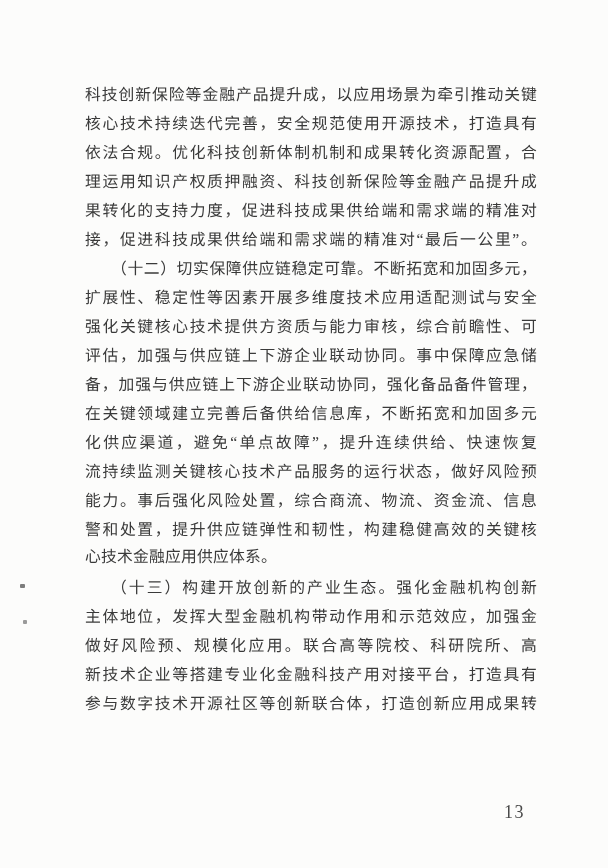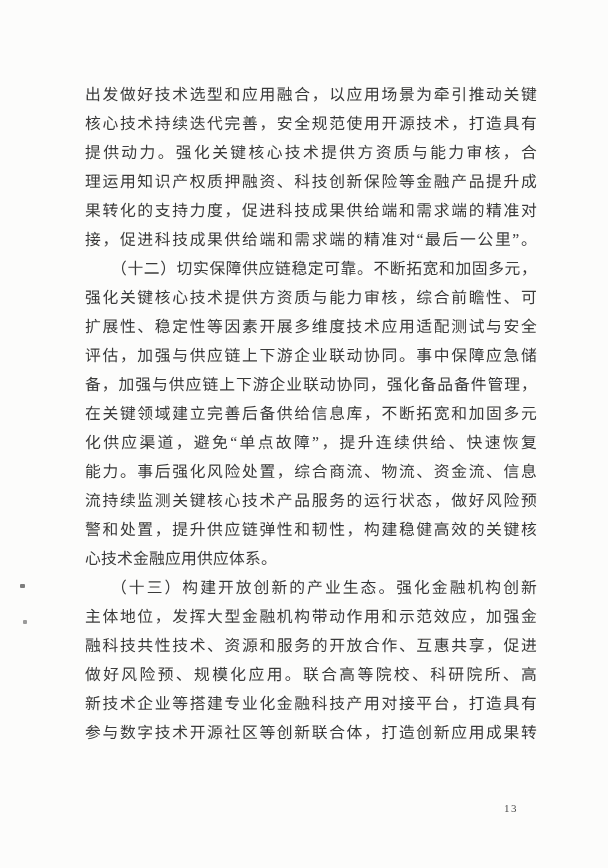--- a/index.html
+++ b/index.html
@@ -34,26 +34,27 @@
     text-align-last: justify;
     text-justify: inter-character;
     white-space: nowrap;
     letter-spacing: 0.2px;
   }
   .line.indent {
     padding-left: 26px;
   }
   .line.no-fill {
     text-align-last: left;
+    font-family: Liberation Mono, monospace;
   }
   .page-number {
     position: absolute;
     left: 504px;
     top: 802px;
-    font-size: 11px;
+    font-size: 18px;
     color: #4a4a4a;
     letter-spacing: 1.5px;
   }
   .speck {
     position: absolute;
     border-radius: 1px;
   }
   .speck-1 {
     left: 20px;
     top: 584px;
@@ -67,40 +68,39 @@
     width: 4px;
     height: 4px;
     background: #9a9a9a;
   }
 </style>
 </head>
 <body>
 
 <div class="page">
   <div class="text-block">
-      <div class="line">出发做好技术选型和应用融合，以应用场景为牵引推动关键</div>
+      <div class="line">科技创新保险等金融产品提升成，以应用场景为牵引推动关键</div>
       <div class="line">核心技术持续迭代完善，安全规范使用开源技术，打造具有</div>
-      <div class="line">提供动力。强化关键核心技术提供方资质与能力审核，合</div>
+      <div class="line">依法合规。优化科技创新体制机制和成果转化资源配置，合</div>
       <div class="line">理运用知识产权质押融资、科技创新保险等金融产品提升成</div>
       <div class="line">果转化的支持力度，促进科技成果供给端和需求端的精准对</div>
       <div class="line">接，促进科技成果供给端和需求端的精准对“最后一公里”。</div>
       <div class="line indent">（十二）切实保障供应链稳定可靠。不断拓宽和加固多元，</div>
+      <div class="line">扩展性、稳定性等因素开展多维度技术应用适配测试与安全</div>
       <div class="line">强化关键核心技术提供方资质与能力审核，综合前瞻性、可</div>
-      <div class="line">扩展性、稳定性等因素开展多维度技术应用适配测试与安全</div>
       <div class="line">评估，加强与供应链上下游企业联动协同。事中保障应急储</div>
       <div class="line">备，加强与供应链上下游企业联动协同，强化备品备件管理，</div>
       <div class="line">在关键领域建立完善后备供给信息库，不断拓宽和加固多元</div>
       <div class="line">化供应渠道，避免“单点故障”，提升连续供给、快速恢复</div>
+      <div class="line">流持续监测关键核心技术产品服务的运行状态，做好风险预</div>
       <div class="line">能力。事后强化风险处置，综合商流、物流、资金流、信息</div>
-      <div class="line">流持续监测关键核心技术产品服务的运行状态，做好风险预</div>
       <div class="line">警和处置，提升供应链弹性和韧性，构建稳健高效的关键核</div>
       <div class="line no-fill">心技术金融应用供应体系。</div>
       <div class="line indent">（十三）构建开放创新的产业生态。强化金融机构创新</div>
       <div class="line">主体地位，发挥大型金融机构带动作用和示范效应，加强金</div>
-      <div class="line">融科技共性技术、资源和服务的开放合作、互惠共享，促进</div>
       <div class="line">做好风险预、规模化应用。联合高等院校、科研院所、高</div>
       <div class="line">新技术企业等搭建专业化金融科技产用对接平台，打造具有</div>
       <div class="line">参与数字技术开源社区等创新联合体，打造创新应用成果转</div>
     </div>
   <div class="page-number">13</div>
   <div class="speck speck-1"></div>
   <div class="speck speck-2"></div>
 </div>
 
 </body></html>

